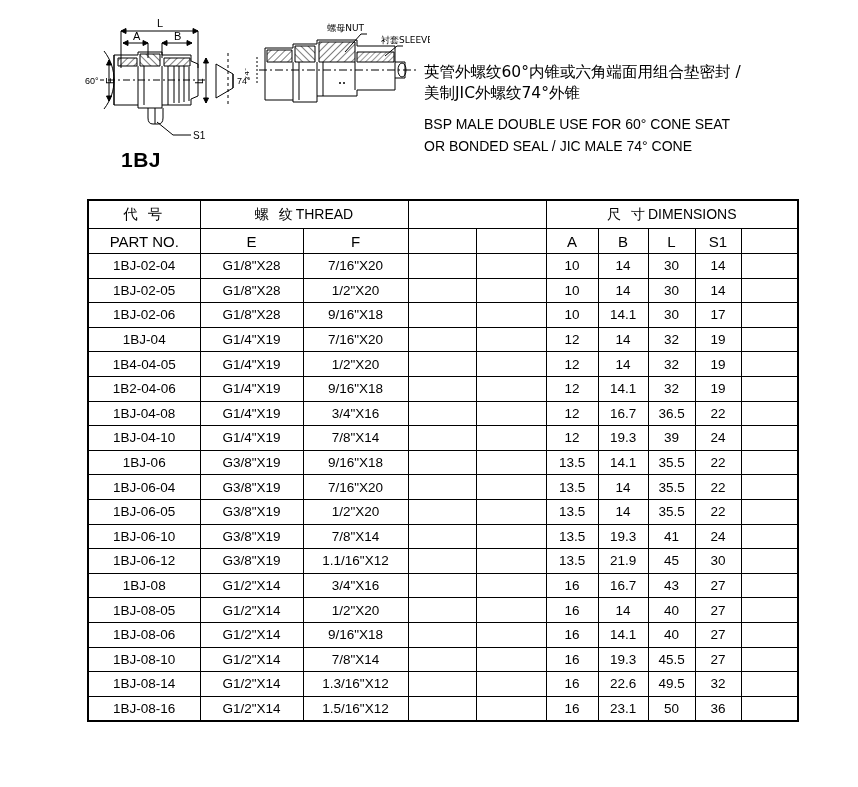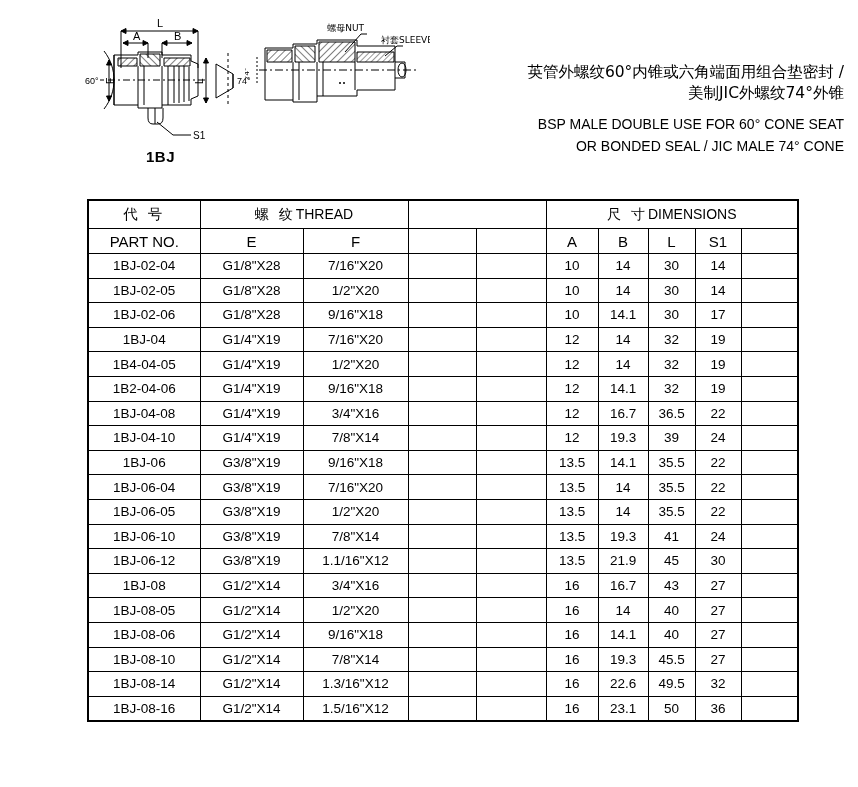--- a/index.html
+++ b/index.html
@@ -28,23 +28,23 @@
     position: absolute;
     left: 78px;
     top: 8px;
     width: 175px;
     height: 145px;
   }
   #drawing-one svg { display: block; }
 
   #part-code-label {
     position: absolute;
-    left: 146px;
+    left: 121px;
     top: 148px;
-    font-size: 15px;
+    font-size: 21px;
     font-weight: bold;
     letter-spacing: 0.5px;
     font-family: "Liberation Sans", sans-serif;
   }
 
   
   #drawing-two {
     position: absolute;
     left: 245px;
     top: 12px;
@@ -53,21 +53,21 @@
     text-align: center;
   }
   #drawing-two svg { display: block; }
 
   
   #title-block {
     position: absolute;
     left: 424px;
     top: 62px;
     width: 420px;
-    text-align: right;
+    text-align: left;
   }
   .title-cn {
     font-size: 15.5px;
     line-height: 21px;
     font-family: "DejaVu Sans", sans-serif;
     white-space: nowrap;
   }
   .title-en {
     font-size: 14px;
     line-height: 22px;

